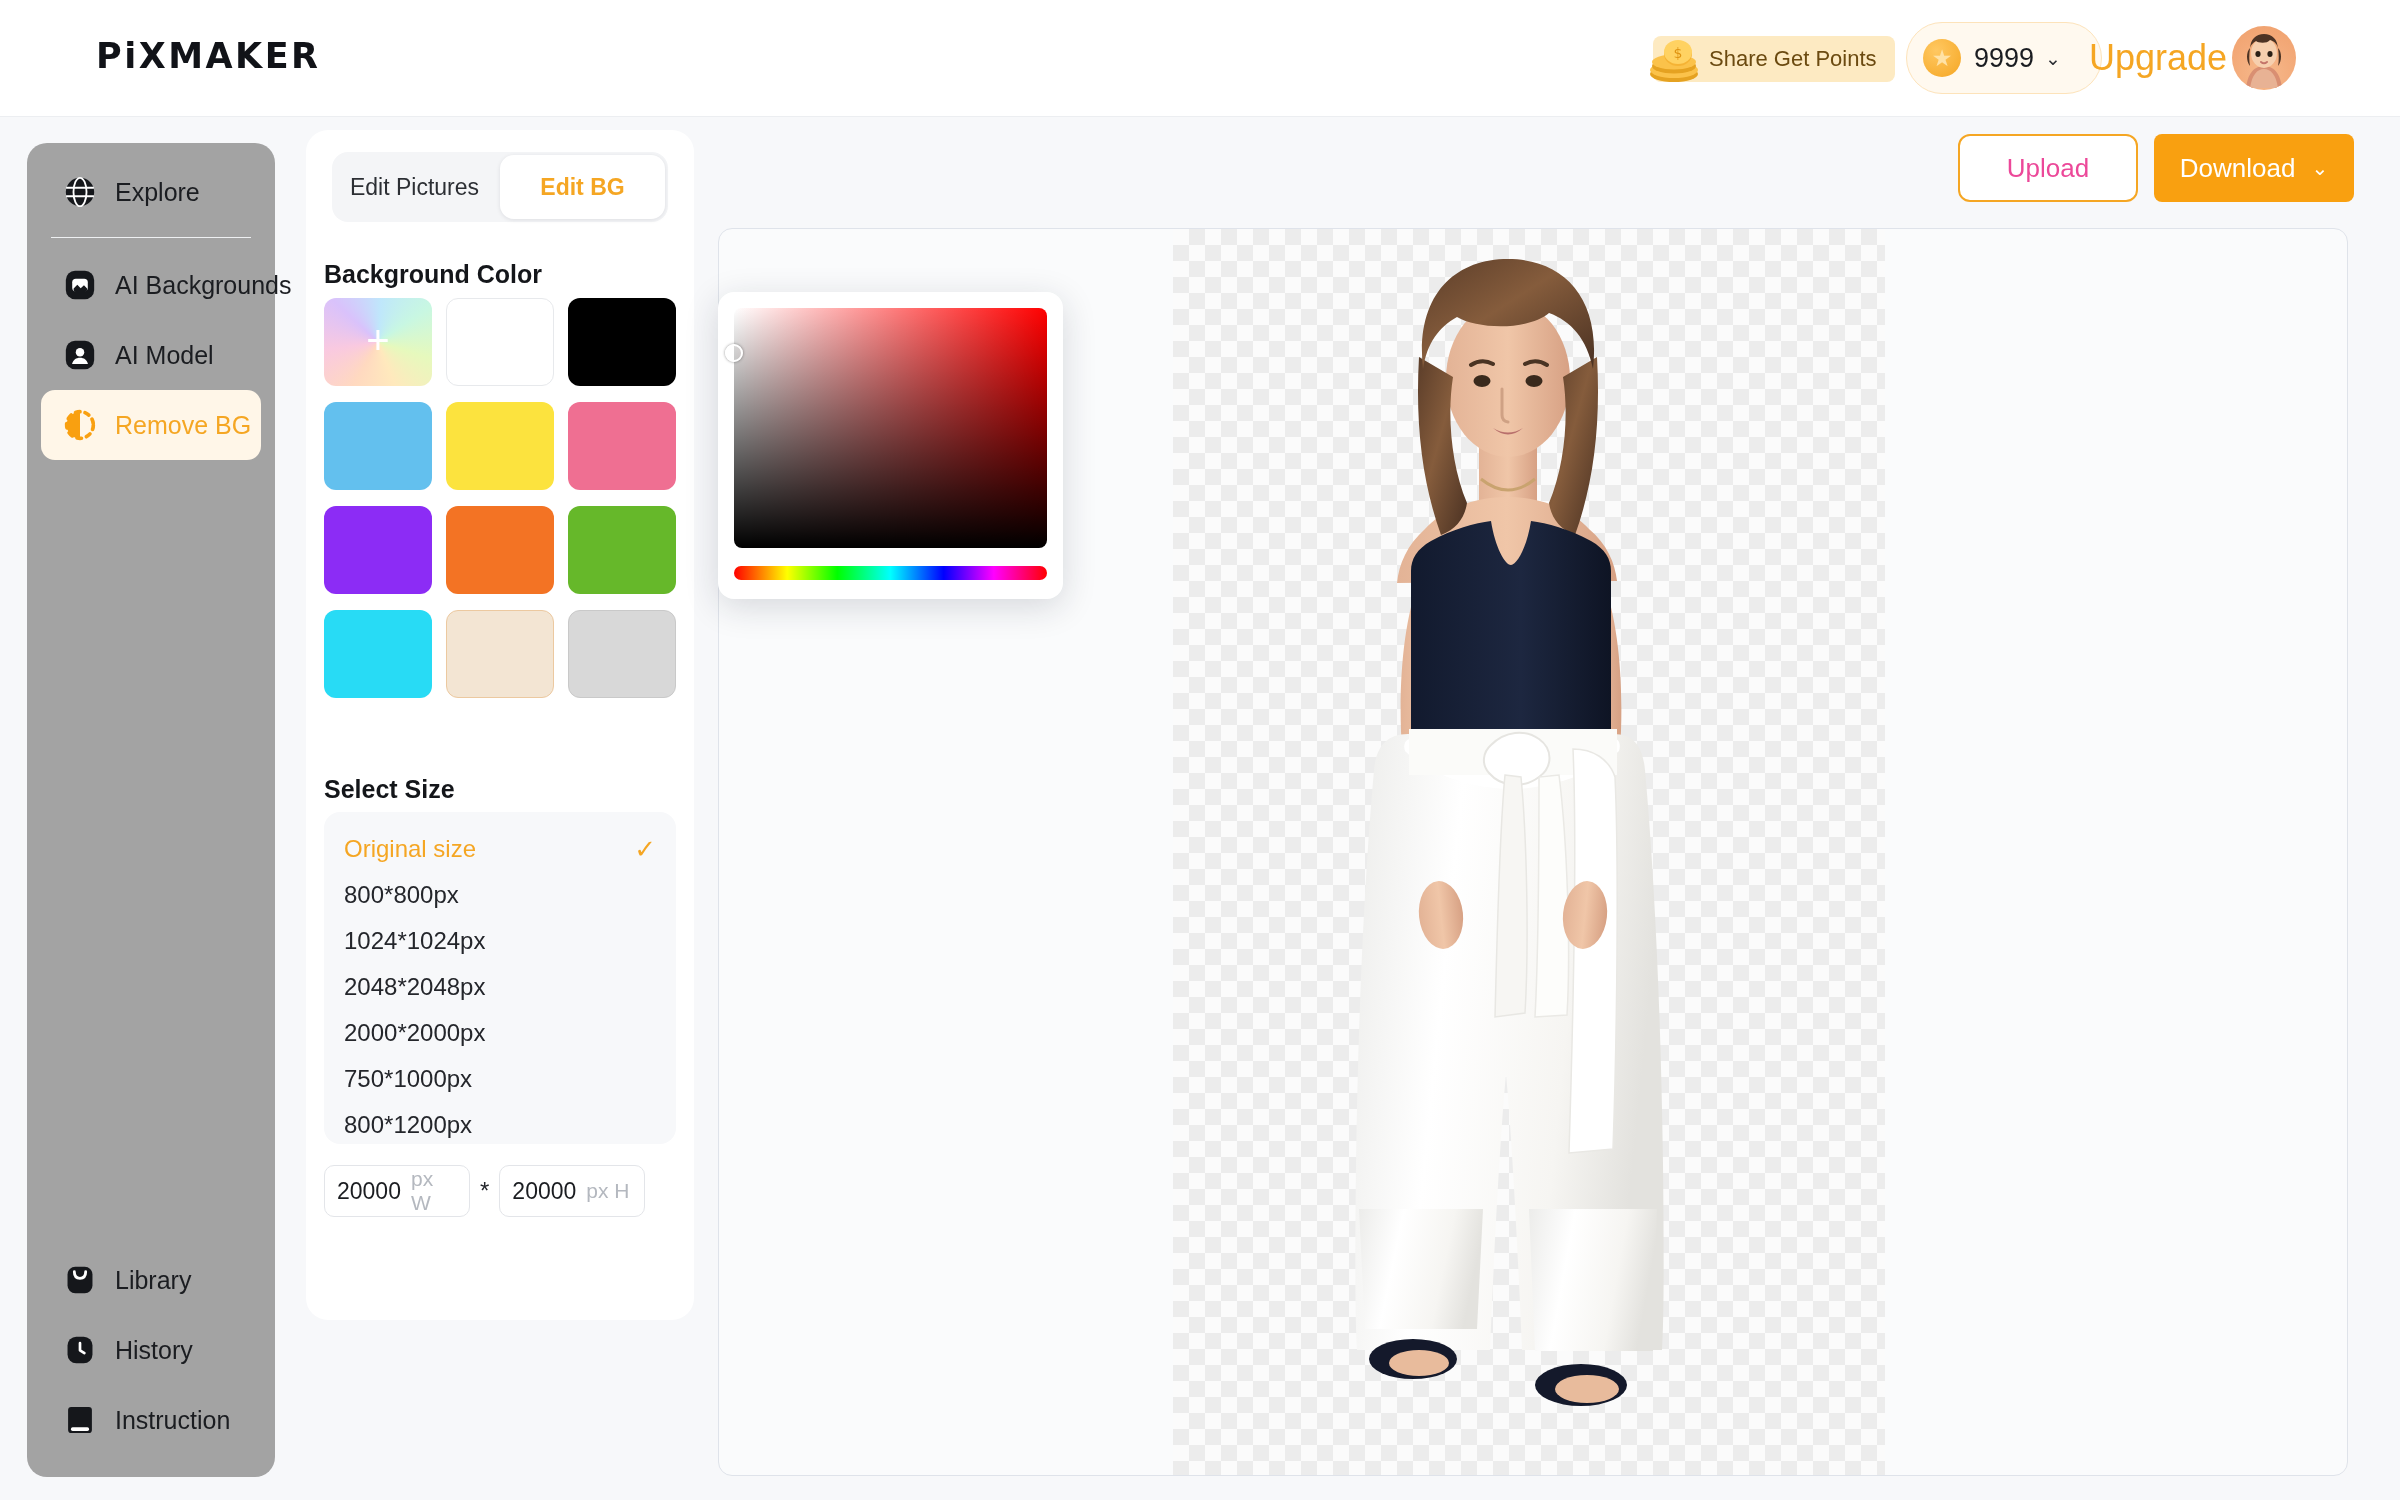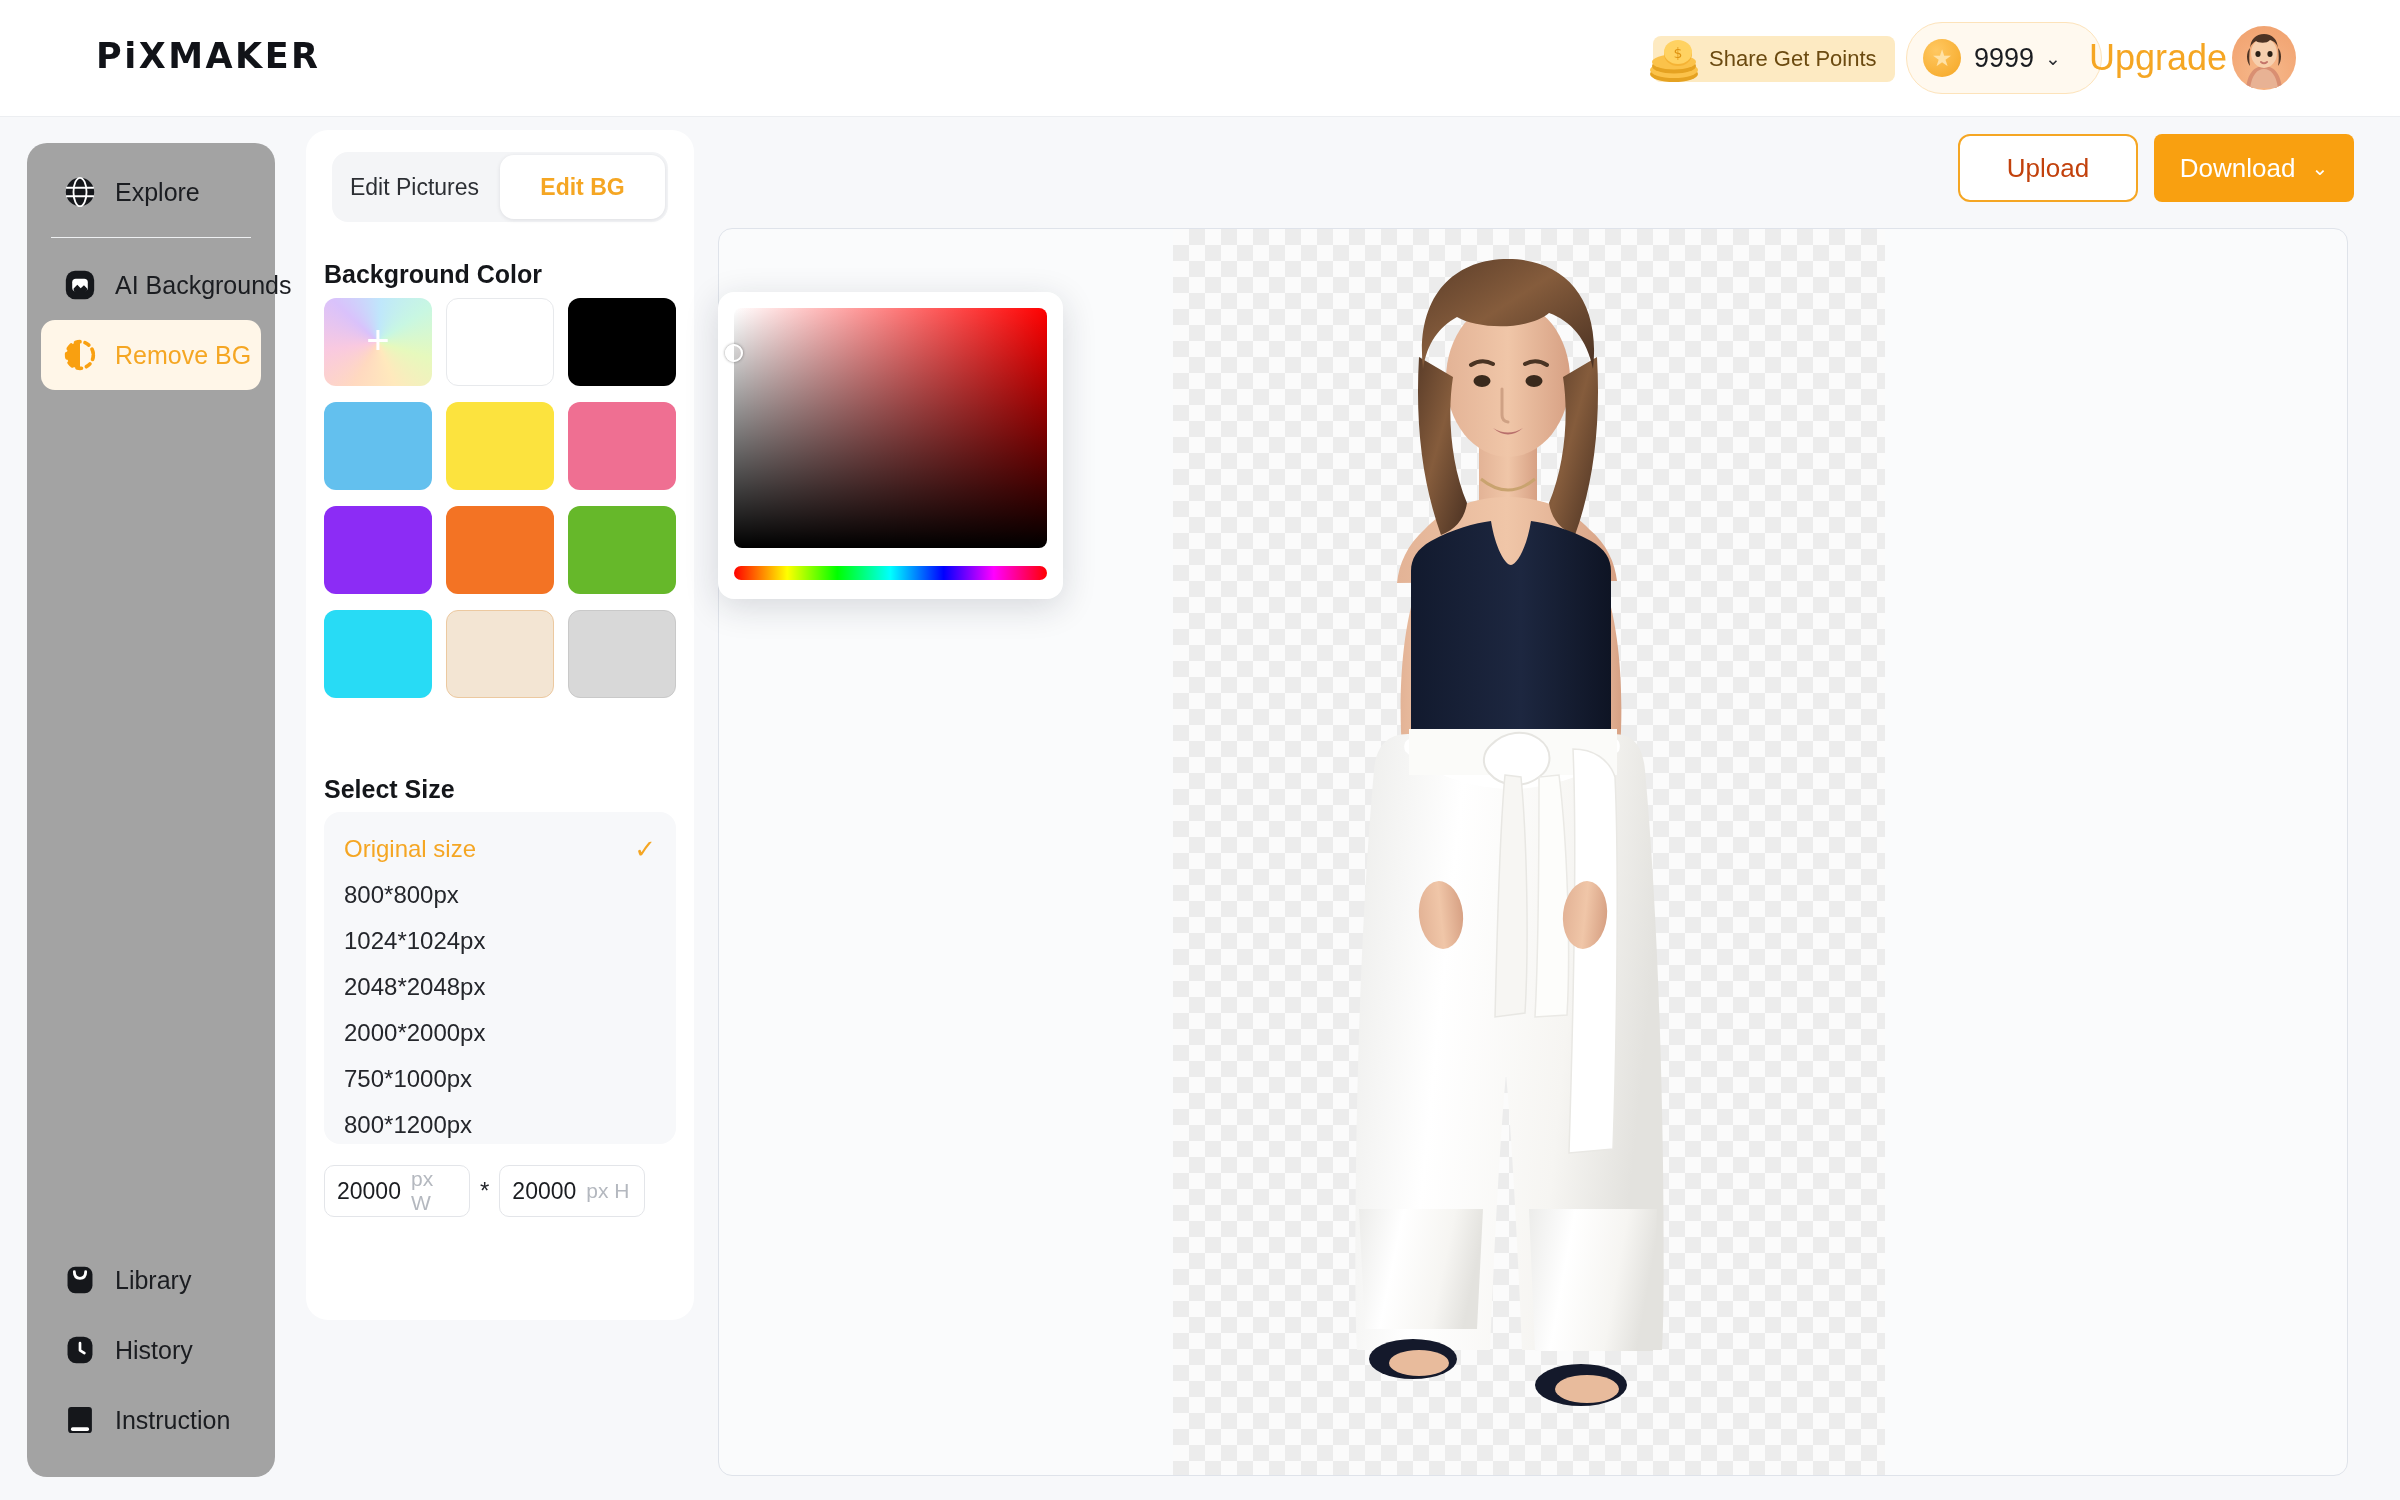--- a/index.html
+++ b/index.html
@@ -165,21 +165,21 @@
   .num-field .val { font-size: 23px; color: #1b1d21; }
   .num-field .unit { font-size: 21px; color: #b4b8bf; margin-left: 10px; }
   #star-sep { font-size: 24px; color: #24262b; margin: 0 10px; }
 
   
   #upload-btn {
     position: absolute; left: 1958px; top: 134px;
     width: 180px; height: 68px;
     background: #ffffff; border: 2px solid #f5a623; border-radius: 12px;
     display: flex; align-items: center; justify-content: center;
-    font-size: 26px; color: #c2410c;
+    font-size: 26px; color: #ec4899;
   }
   #download-btn {
     position: absolute; left: 2154px; top: 134px;
     width: 200px; height: 68px;
     background: #f9a010; border-radius: 8px;
     display: flex; align-items: center; justify-content: center;
     font-size: 26px; color: #ffffff;
   }
   #download-caret { margin-left: 16px; font-size: 20px; }
 
@@ -299,20 +299,30 @@
     <span class="ico">
       <svg width="34" height="34" viewBox="0 0 24 24">
         <rect x="2" y="2" width="20" height="20" rx="6.5" fill="#15171b"></rect>
         <rect x="6.5" y="7.5" width="11" height="9" rx="2.6" fill="#ffffff"></rect>
         <path d="M7.5 14.5l2.6-2.6 2.4 2.4 2.3-2.2 2.2 2.3v1.1a1.4 1.4 0 0 1-1.4 1.4H8.9a1.4 1.4 0 0 1-1.4-1.4z" fill="#15171b"></path>
       </svg>
     </span>
     <span class="txt">AI Backgrounds</span>
   </div>
 
+  <div class="side-item">
+    <span class="ico">
+      <svg width="34" height="34" viewBox="0 0 24 24">
+        <rect x="2" y="2" width="20" height="20" rx="6.5" fill="#15171b"></rect>
+        <circle cx="12" cy="10" r="3" fill="#ffffff"></circle>
+        <path d="M6.4 18.3c.7-3 2.9-4.4 5.6-4.4s4.9 1.4 5.6 4.4z" fill="#ffffff"></path>
+      </svg>
+    </span>
+    <span class="txt">AI Model</span>
+  </div>
 
   <div class="side-item active">
     <span class="ico">
       <svg width="34" height="34" viewBox="0 0 24 24">
         <path d="M12 2.6a9.4 9.4 0 1 0 0 18.8z" fill="#f9a010"></path>
         <circle cx="12" cy="12" r="9.4" fill="none" stroke="#f9a010" stroke-width="2.6" stroke-dasharray="3.2 3.6" stroke-linecap="round"></circle>
       </svg>
     </span>
     <span class="txt">Remove BG</span>
   </div>

